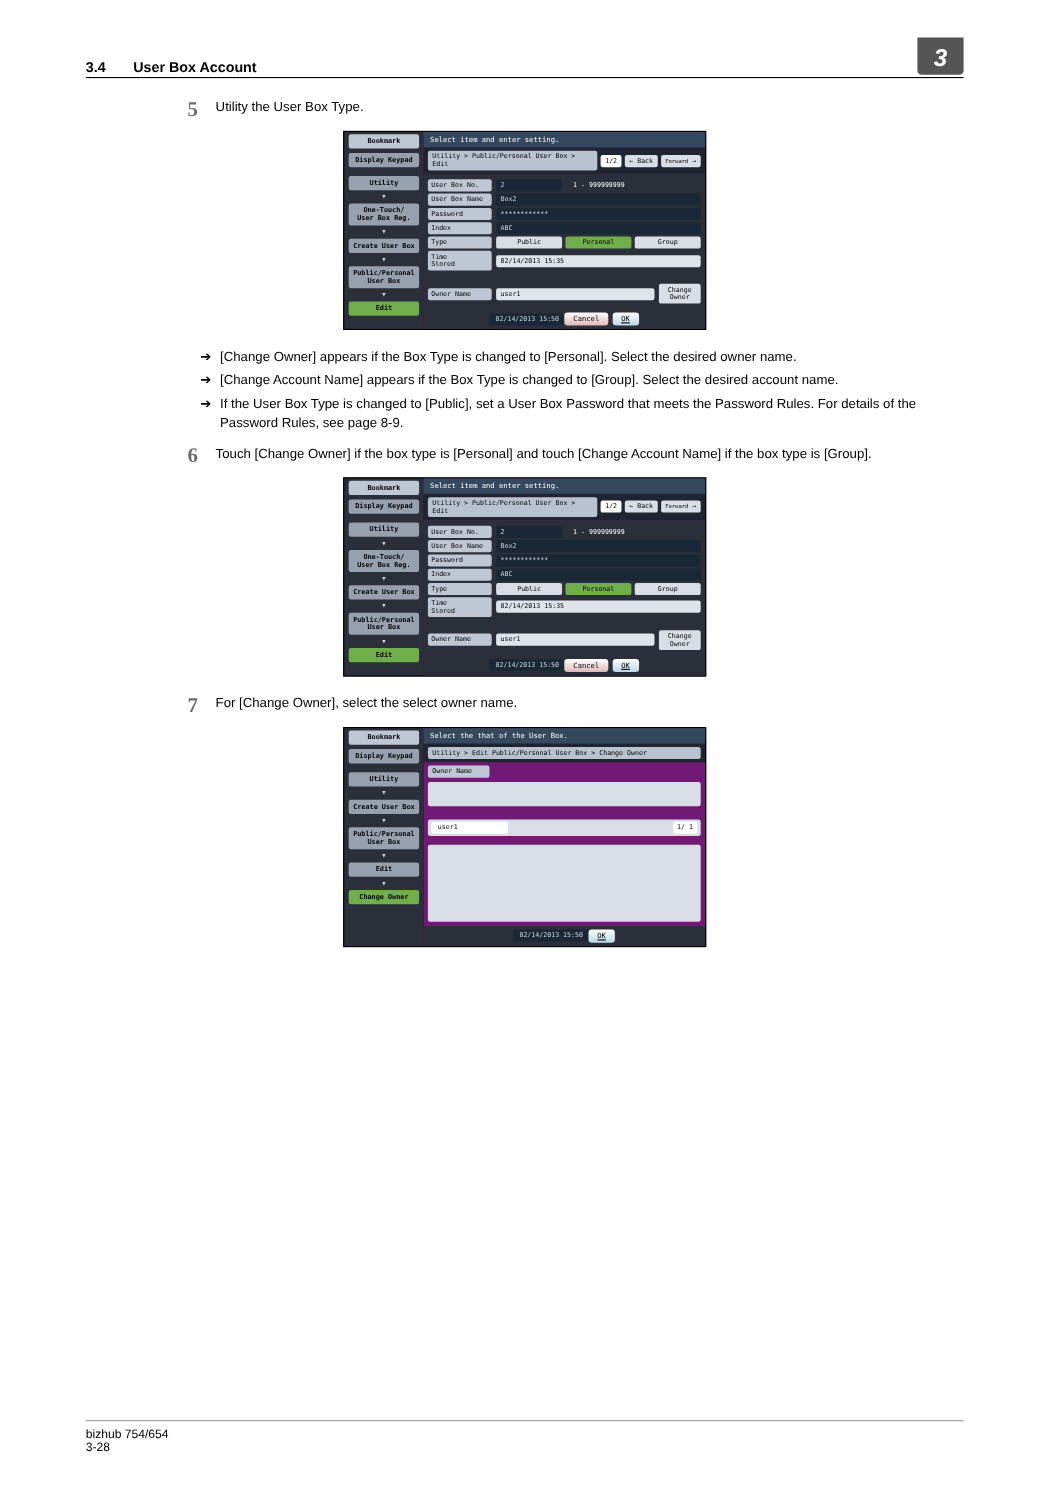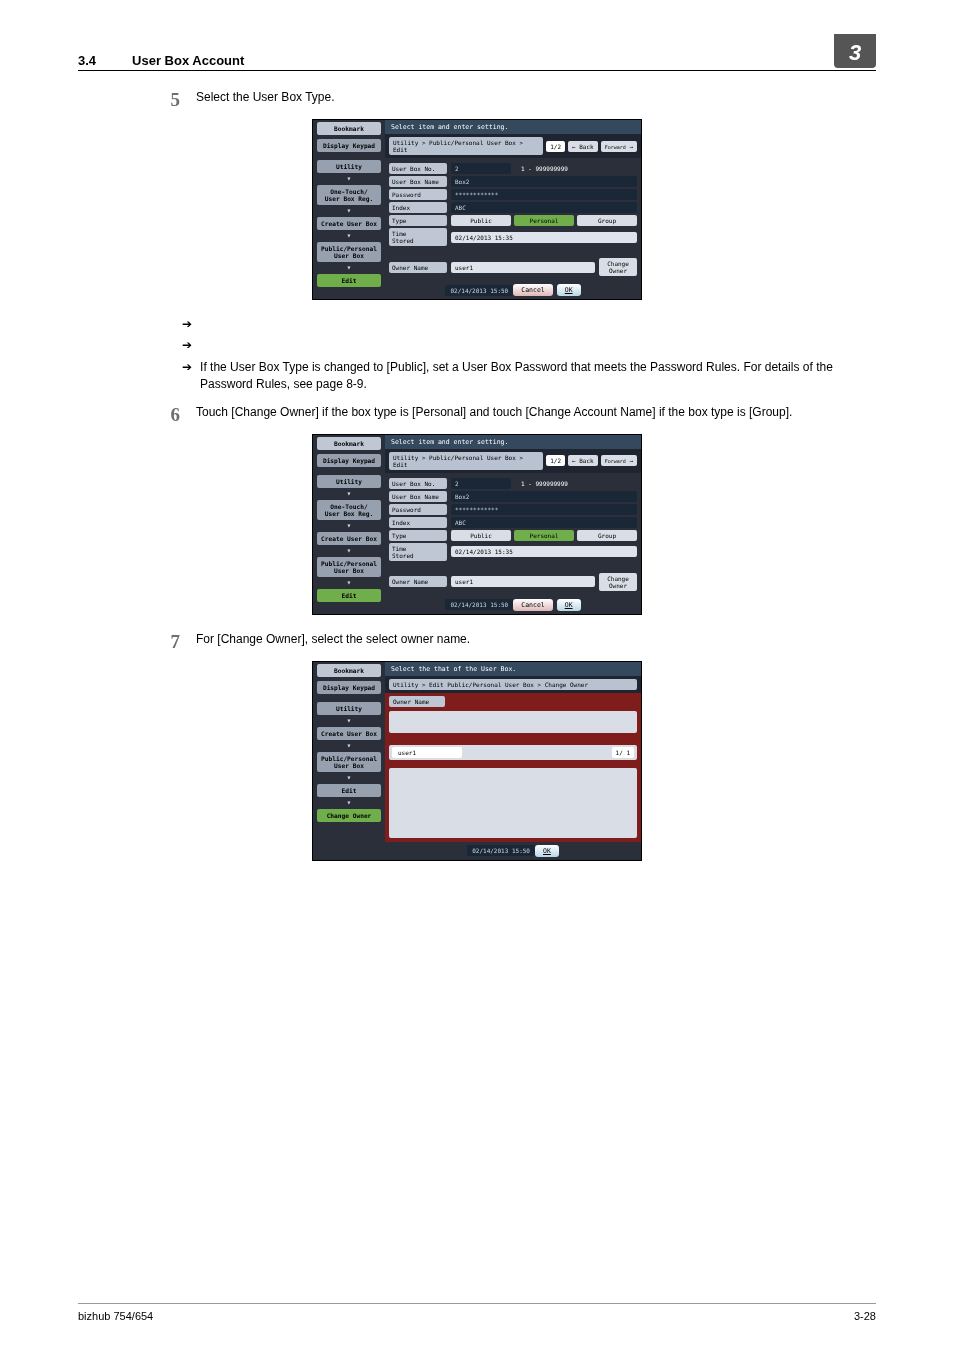--- a/index.html
+++ b/index.html
@@ -7,21 +7,21 @@
     font-family: Arial, Helvetica, sans-serif;
     font-size: 12px;
     color: #000;
     background: #fff;
     width: 954px;
     height: 1350px;
     position: relative;
     padding: 34px 78px 0 78px;
   }
   .header-row { display:flex; align-items:flex-end; justify-content:space-between; }
-  .header-left { display:flex; align-items:baseline; gap:36px; font-weight:bold; font-size:13px; }
+  .header-left { display:flex; align-items:baseline; gap:25px; font-weight:bold; font-size:13px; }
   .header-sec { font-size:13px; }
   .header-title { font-size:13px; }
   .header-num-box { width:42px; height:34px; background:#555; color:#fff; font-style:italic; font-weight:bold; font-size:22px; display:flex; align-items:flex-end; justify-content:center; border-radius:0 0 4px 4px; padding-bottom:2px; }
   .header-rule { border:none; border-top:1.5px solid #000; margin-top:2px; margin-bottom:18px; }
 
   .step-row { display:flex; gap:16px; margin-bottom:8px; }
   .step-num { width:18px; text-align:right; font-size:19px; font-weight:bold; color:#6f6f6f; font-family: Georgia, 'Times New Roman', serif; flex-shrink:0;}
   .step-body { flex:1; font-size:12px; line-height:1.45; }
   .arrow-list { margin:6px 0 10px 104px; }
   .arrow-item { display:flex; gap:8px; font-size:12px; line-height:1.45; margin-bottom:4px; }
@@ -29,21 +29,21 @@
   .indent { margin-left:84px; }
 
   
   .panel-wrap { display:flex; justify-content:center; margin:8px 0 16px 0; }
   .panel { width:330px; background:#000; color:#fff; font-family: "Lucida Console", Monaco, monospace; font-size:7px; border:1px solid #000; display:flex; }
   .panel-side { width:72px; background:#2a2f3a; display:flex; flex-direction:column; }
   .panel-side .sbtn { background:#bfc7d4; color:#000; margin:2px 4px; padding:3px 2px; text-align:center; border-radius:2px; font-weight:bold; font-size:6.2px; }
   .panel-side .sbtn.active { background:#6fae4a; color:#000; }
   .panel-side .sbtn.plain { background:#97a0af; }
   .panel-side .divchar { text-align:center; color:#cfd5e0; font-size:8px; line-height:8px;}
-  .panel-main { flex:1; background:#7f1d1d; display:flex; flex-direction:column; }
+  .panel-main { flex:1; background:#701a75; display:flex; flex-direction:column; }
   .titlebar { background:#34485e; color:#fff; padding:3px 6px; font-size:6.5px; }
   .crumb-row { display:flex; align-items:center; gap:3px; background:#1e2530; padding:3px 4px; }
   .crumb { background:#b9c2d0; color:#000; padding:2px 4px; border-radius:2px; font-size:6px; }
   .crumb.page { background:#fff; color:#000; }
   .crumb.nav { background:#d9dee6; }
   .form-area { padding:3px 4px 3px 4px; background:#2a2f3a; flex:1;}
   .frow { display:flex; align-items:center; margin:2px 0; gap:4px; }
   .flabel { width:58px; color:#000; background:none; font-size:6px; text-align:left; padding:2px 0; color:#fff;}
   .flabel.lbl { background:#bfc7d4; color:#000; border-radius:2px; padding:2px 3px; }
   .fval { background:#1a2736; color:#cfd6e0; padding:2px 4px; border-radius:2px; flex:1; font-size:6px; min-height:11px;}
@@ -61,37 +61,37 @@
   .chown { background:#d9dee6; color:#000; padding:2px 5px; border-radius:2px; font-size:6px; text-align:center;}
   .owner-list { background:#d9dee6; margin:4px 4px; border-radius:2px; padding:4px; min-height:22px;}
   .owner-head { background:#bfc7d4; color:#000; padding:2px 4px; margin:3px 4px 0 4px; border-radius:2px; font-size:6px; width:56px;}
   .owner-item { display:flex; justify-content:space-between; align-items:center; background:#d9dee6; margin:8px 4px 4px 4px; padding:2px 3px; border-radius:2px;}
   .owner-name { background:#fff; color:#000; padding:2px 6px; border-radius:2px; font-size:6px; flex:1; margin-right:6px;}
   .owner-mid { flex:1; }
   .owner-page { background:#fff; color:#000; padding:2px 4px; border-radius:2px; font-size:6px;}
   .owner-fill { min-height:70px; }
 
   
-  .footer { position:absolute; bottom:28px; left:78px; right:78px; display:flex; justify-content:space-between; font-size:11px; border-top:0.5px solid #999; padding-top:6px;}
+  .footer { position:absolute; bottom:28px; left:78px; right:78px; display:flex; justify-content:space-between; font-size:11px; border-top:0.5px solid #999; padding-top:6px;flex-direction:column;}
 </style>
 </head>
 <body>
 
 <div class="header-row">
   <div class="header-left">
     <span class="header-sec">3.4</span>
     <span class="header-title">User Box Account</span>
   </div>
   <div class="header-num-box">3</div>
 </div>
 <hr class="header-rule">
 
 <div class="step-row indent">
   <div class="step-num">5</div>
-  <div class="step-body">Select the User Box Type.</div>
+  <div class="step-body">Utility the User Box Type.</div>
 </div>
 
 <div class="panel-wrap">
   <div class="panel">
     <div class="panel-side">
       <div class="sbtn">Bookmark</div>
       <div class="sbtn plain">Display Keypad</div>
       <div style="height:4px"></div>
       <div class="sbtn plain">Utility</div>
       <div class="divchar">▾</div>
@@ -159,23 +159,25 @@
           <div class="actbtn ok">OK</div>
         </div>
       </div>
     </div>
   </div>
 </div>
 
 <div class="arrow-list">
   <div class="arrow-item">
       <span class="arrow">➔</span>
+      <span>[Change Owner] appears if the Box Type is changed to [Personal]. Select the desired owner name.</span>
     </div>
   <div class="arrow-item">
       <span class="arrow">➔</span>
+      <span>[Change Account Name] appears if the Box Type is changed to [Group]. Select the desired account name.</span>
     </div>
   <div class="arrow-item">
       <span class="arrow">➔</span>
       <span>If the User Box Type is changed to [Public], set a User Box Password that meets the Password Rules. For details of the Password Rules, see page 8-9.</span>
     </div>
 </div>
 
 <div class="step-row indent">
   <div class="step-num">6</div>
   <div class="step-body">Touch [Change Owner] if the box type is [Personal] and touch [Change Account Name] if the box type is [Group].</div>

